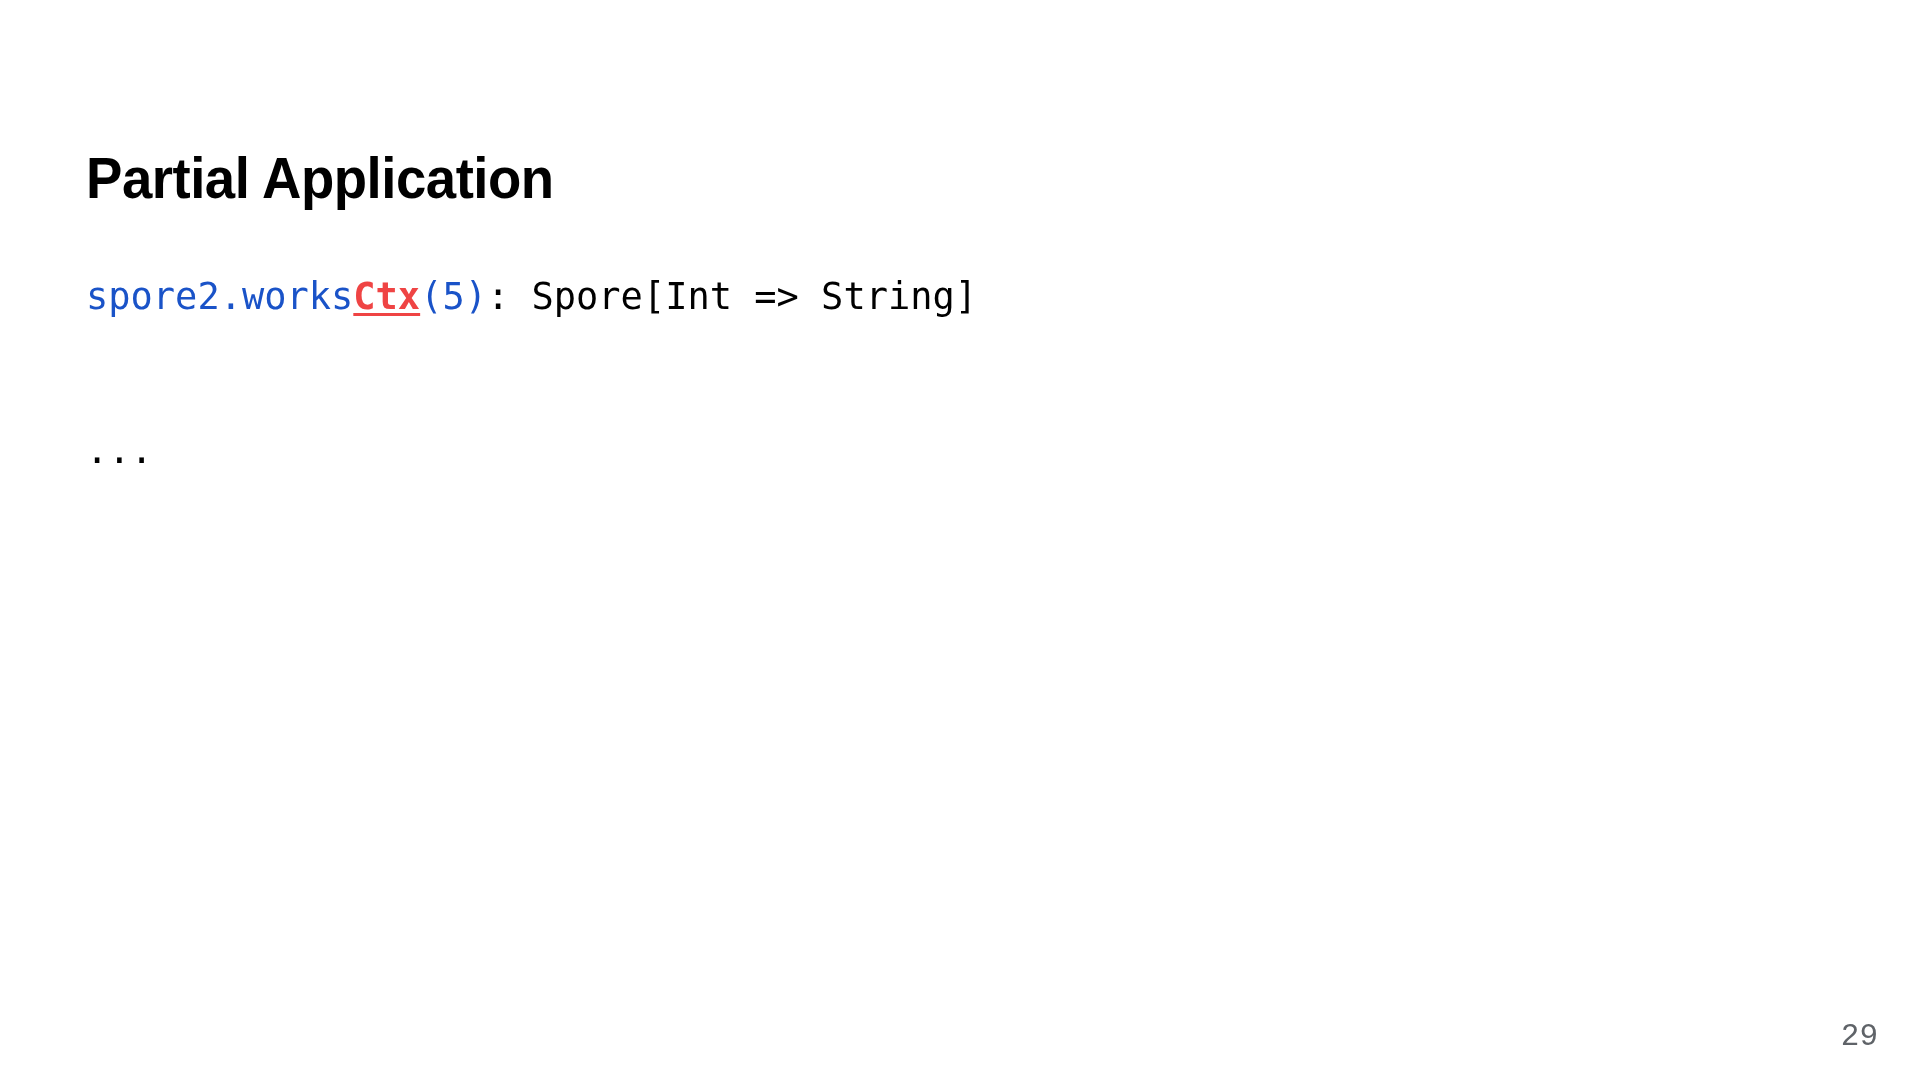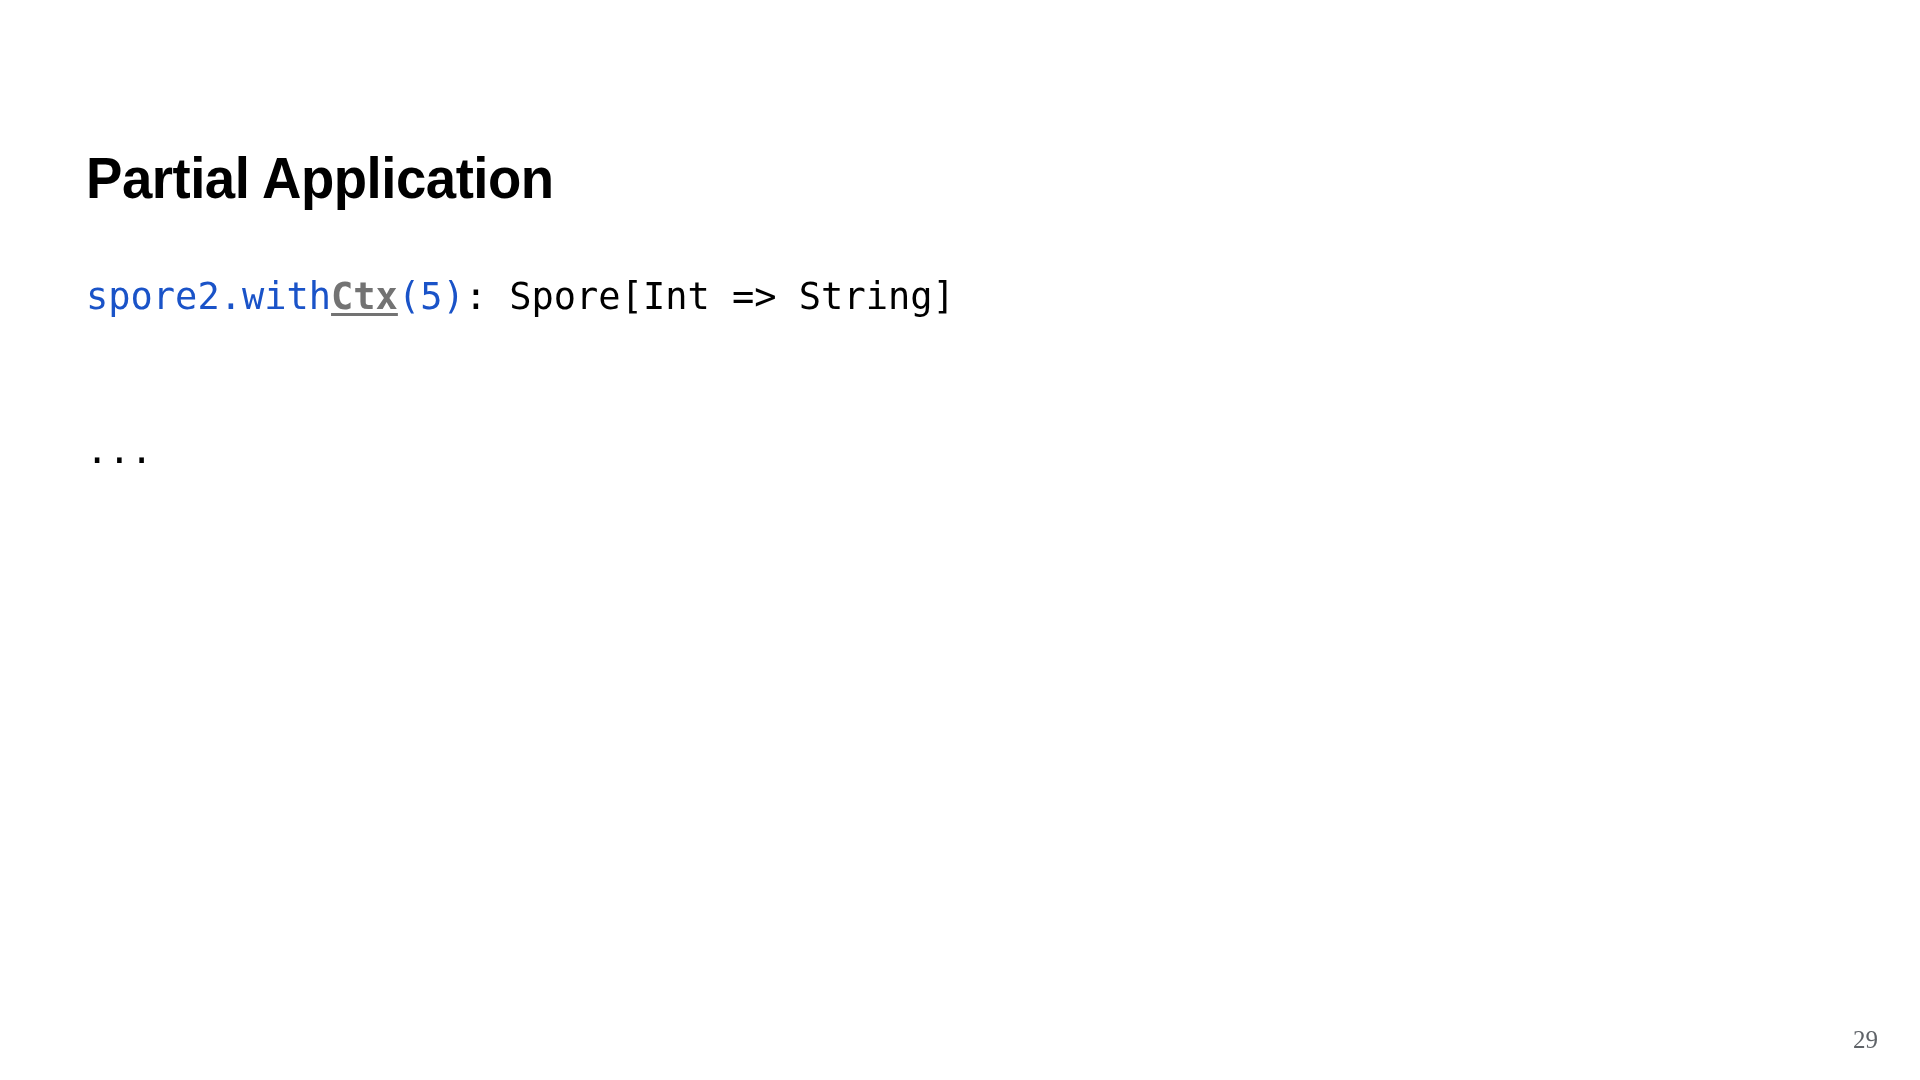--- a/index.html
+++ b/index.html
@@ -75,21 +75,21 @@
     color: #000000;
   }
   .tok-arrow-bold {
     color: #000000;
     font-weight: 700;
   }
   .tok-link {
     color: #1a53c8;
   }
   .tok-link-strong {
-    color: #737373;
+    color: #ef4444;
     font-weight: 700;
     text-decoration: underline;
     text-decoration-thickness: 3px;
     text-underline-offset: 4px;
   }
   .tok-link-underline {
     color: #1a53c8;
     text-decoration: underline;
     text-decoration-thickness: 2px;
     text-underline-offset: 4px;
@@ -101,34 +101,34 @@
     line-height: 77px;
     color: #000000;
     white-space: pre;
     height: 77px;
   }
 
   .page-number {
     position: absolute;
     right: 42px;
     bottom: 28px;
-    font-family: Liberation Serif, serif;
-    font-size: 25px;
+    font-family: Liberation Mono, monospace;
+    font-size: 31px;
     color: #5f6368;
     line-height: 1;
   }
 </style>
 </head>
 <body>
 
 <div class="slide">
 
   <h1 class="slide-title">Partial Application</h1>
 
   <div class="code-block">
-      <div class="code-line"><span class="tok-link">spore2.with</span><span class="tok-link-strong">Ctx</span><span class="tok-link">(5)</span><span class="tok-plain">: Spore[Int =&gt; String]</span></div>
+      <div class="code-line"><span class="tok-link">spore2.works</span><span class="tok-link-strong">Ctx</span><span class="tok-link">(5)</span><span class="tok-plain">: Spore[Int =&gt; String]</span></div>
       <div class="code-line blank">&nbsp;</div>
       <div class="ellipsis-line"><span class="tok-plain">...</span></div>
     </div>
 
   <div class="page-number">29</div>
 
 </div>
 
 </body></html>

